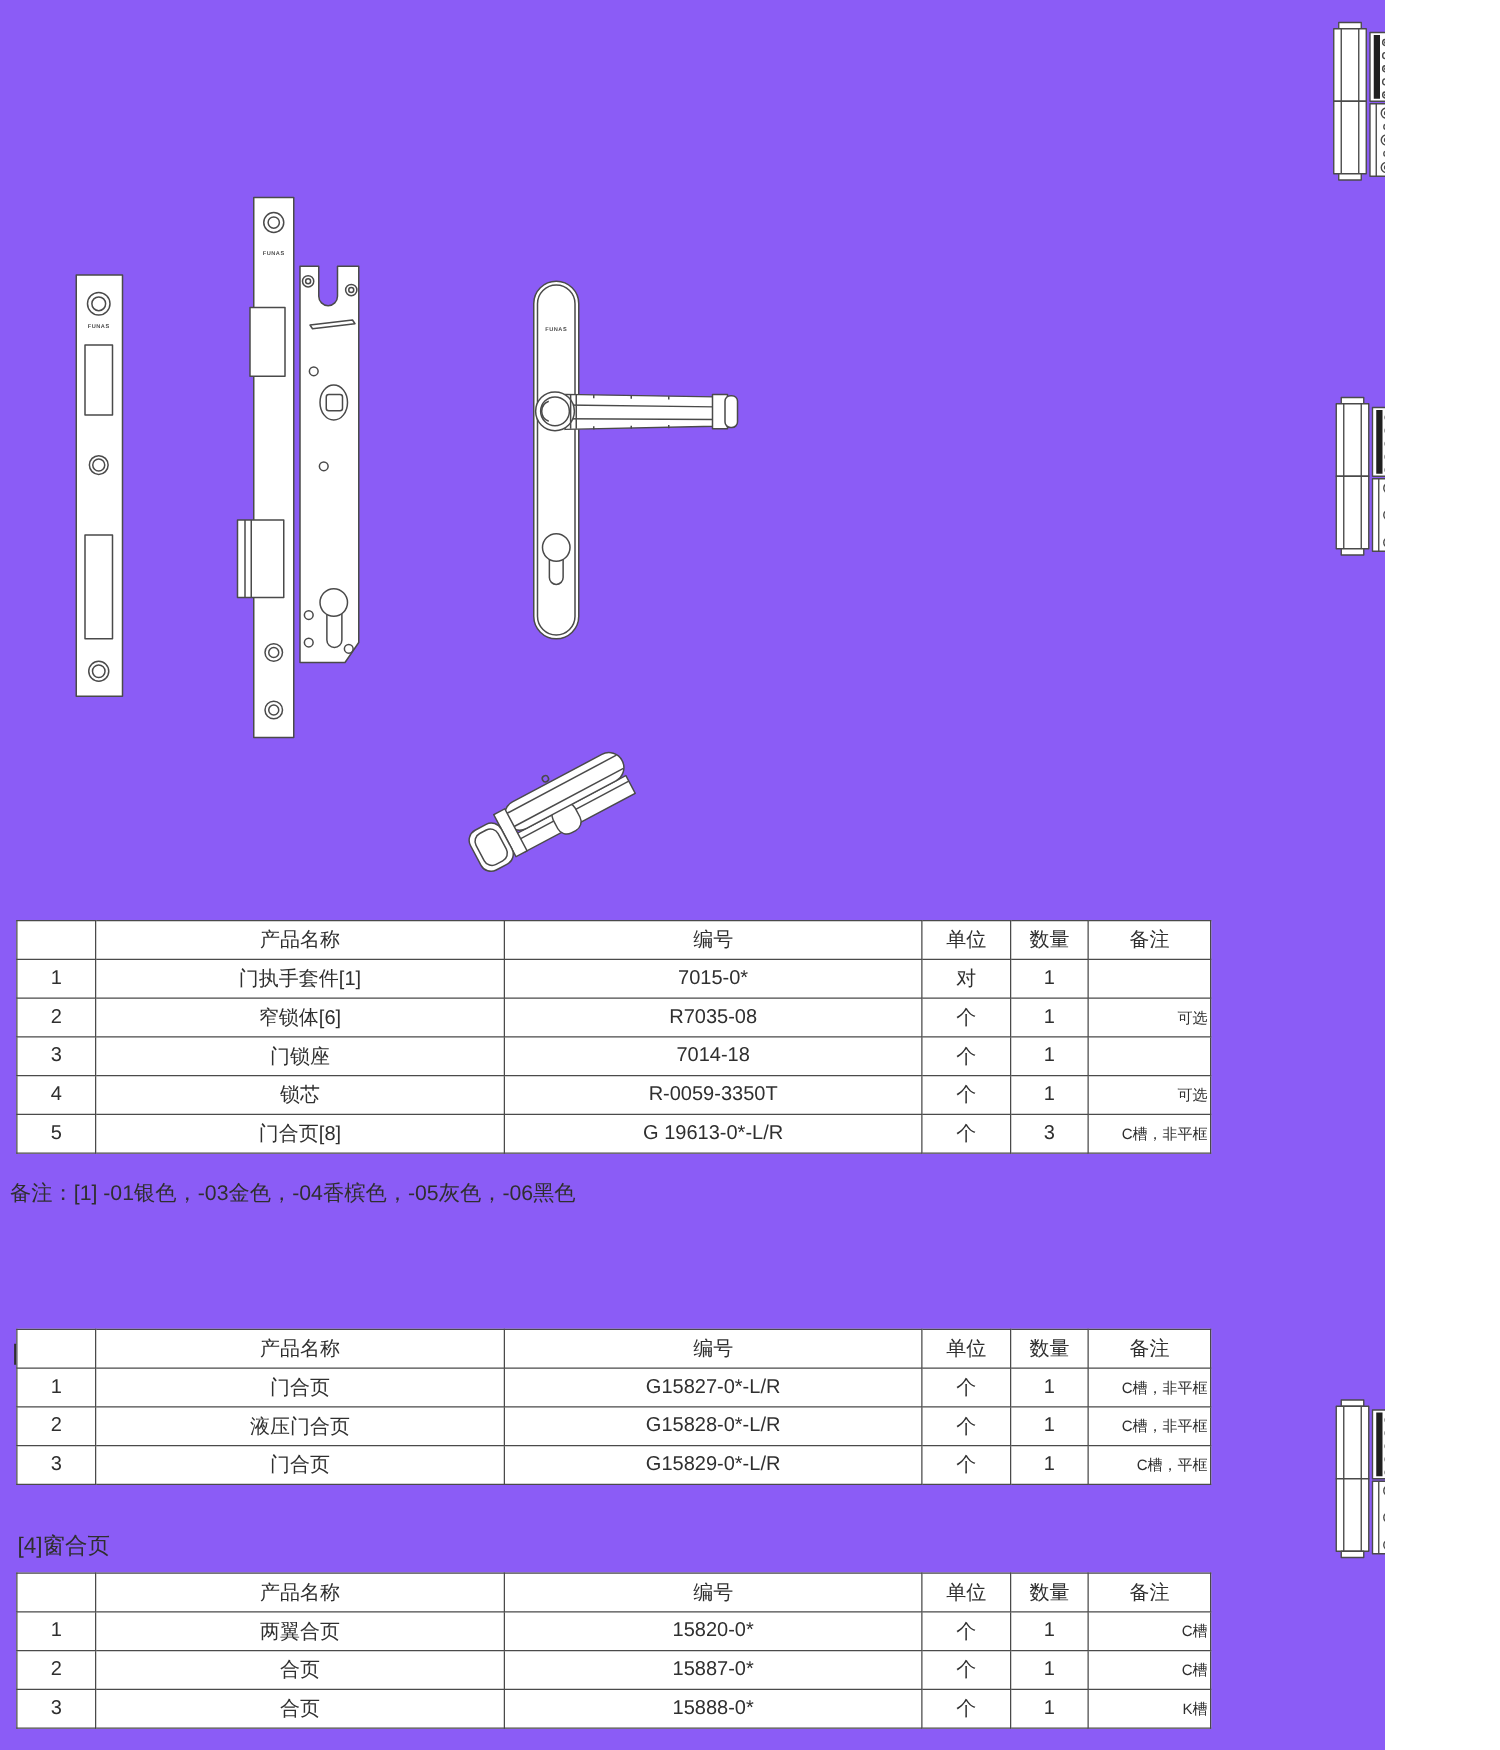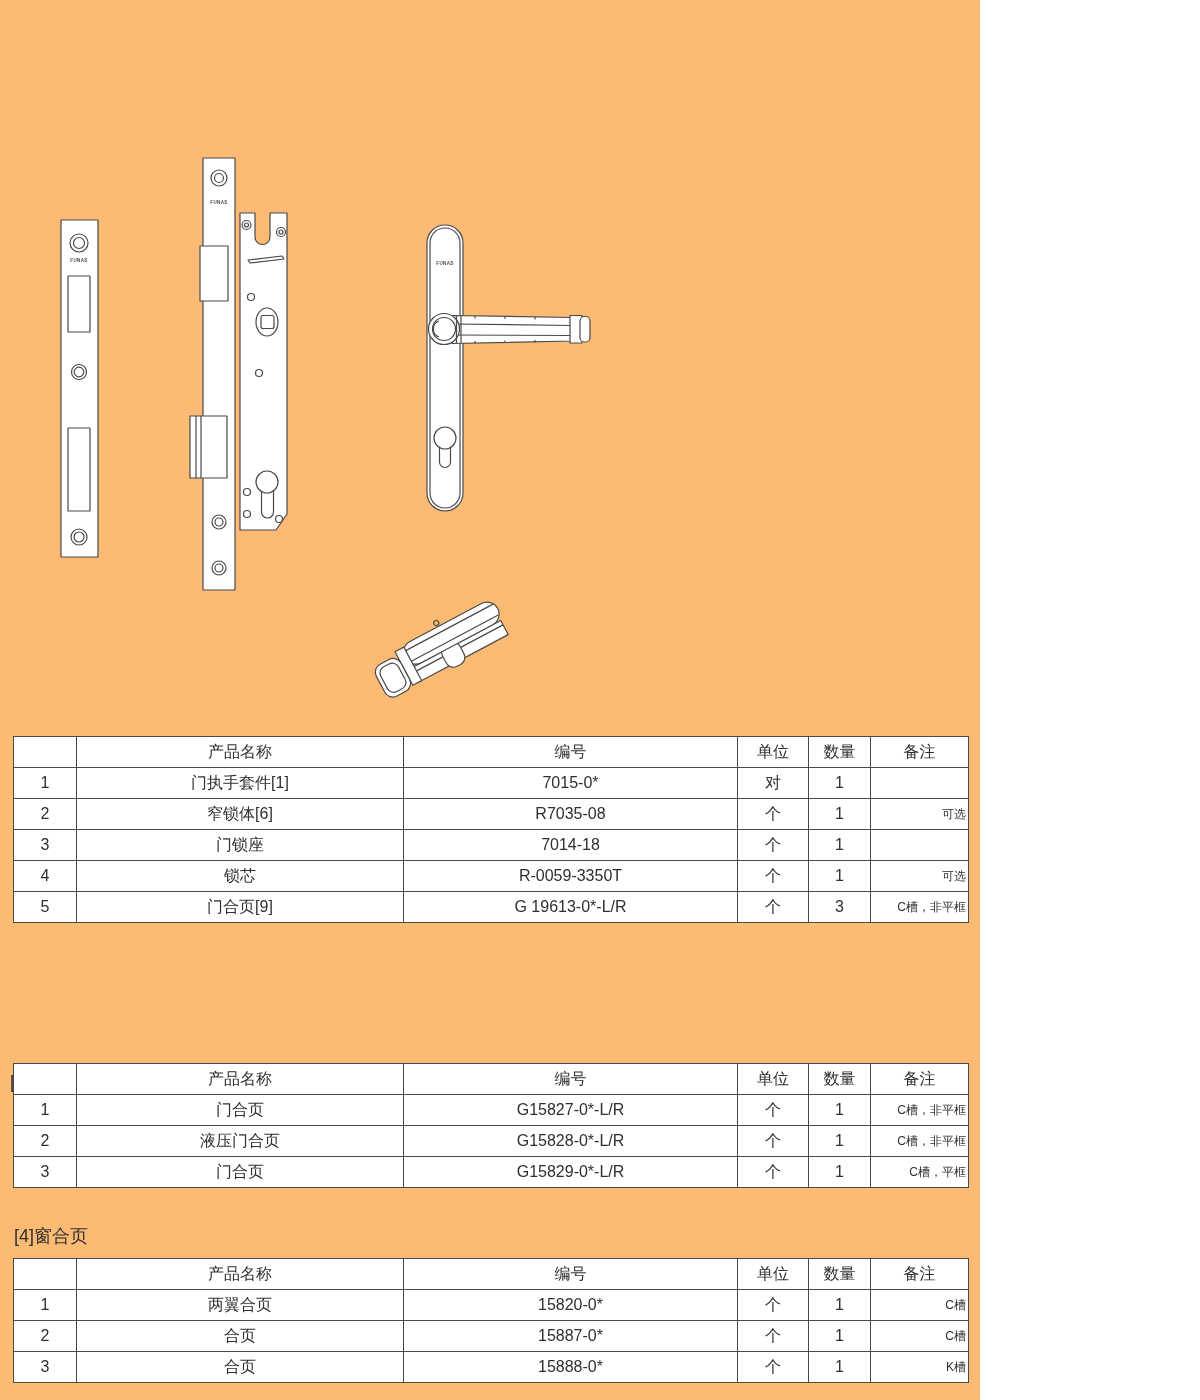--- a/index.html
+++ b/index.html
@@ -1,16 +1,16 @@
 <!DOCTYPE html>
 <html><head>
 <meta charset="utf-8">
 <style>
   html,body{margin:0;padding:0;background:#fff;}
-  .page{position:relative;width:980px;height:1400px;background:#fdba74;overflow:hidden;
+  .page{position:relative;width:1108px;height:1400px;background:#8b5cf6;overflow:hidden;
         font-family:"Liberation Sans","DejaVu Sans",sans-serif;color:#2f2f2f;}
   svg.drawings{position:absolute;left:0;top:0;}
 
   table.parts{position:absolute;border-collapse:collapse;table-layout:fixed;background:#fff;}
   .parts th,.parts td{border:1px solid #4a4a4a;text-align:center;vertical-align:middle;
         height:30px;font-size:16px;font-weight:normal;padding:0 2px;overflow:hidden;white-space:nowrap;}
   .parts .rm{font-size:12px;letter-spacing:0;text-align:right;}
   .t-main{left:13px;top:736px;width:956px;}
   .t-opt{left:13px;top:1063px;width:956px;}
   .t-win{left:13px;top:1258px;width:956px;}
@@ -202,30 +202,31 @@
       <tr>
         <td>4</td>
         <td>锁芯</td>
         <td>R-0059-3350T</td>
         <td>个</td>
         <td>1</td>
         <td class="rm">可选</td>
       </tr>
       <tr>
         <td>5</td>
-        <td>门合页[9]</td>
+        <td>门合页[8]</td>
         <td>G 19613-0*-L/R</td>
         <td>个</td>
         <td>3</td>
         <td class="rm">C槽，非平框</td>
       </tr>
     </tbody>
   </table>
 
   <div class="notes">
+    <div><span>备注：</span><span>[1] -01银色，-03金色，-04香槟色，-05灰色，-06黑色</span></div>
   </div>
 
   <div class="sec-title st3">[3]选配门合页</div>
 
   <table class="parts t-opt">
     <colgroup>
         <col style="width:63px">
         <col style="width:327px">
         <col style="width:334px">
         <col style="width:71px">

